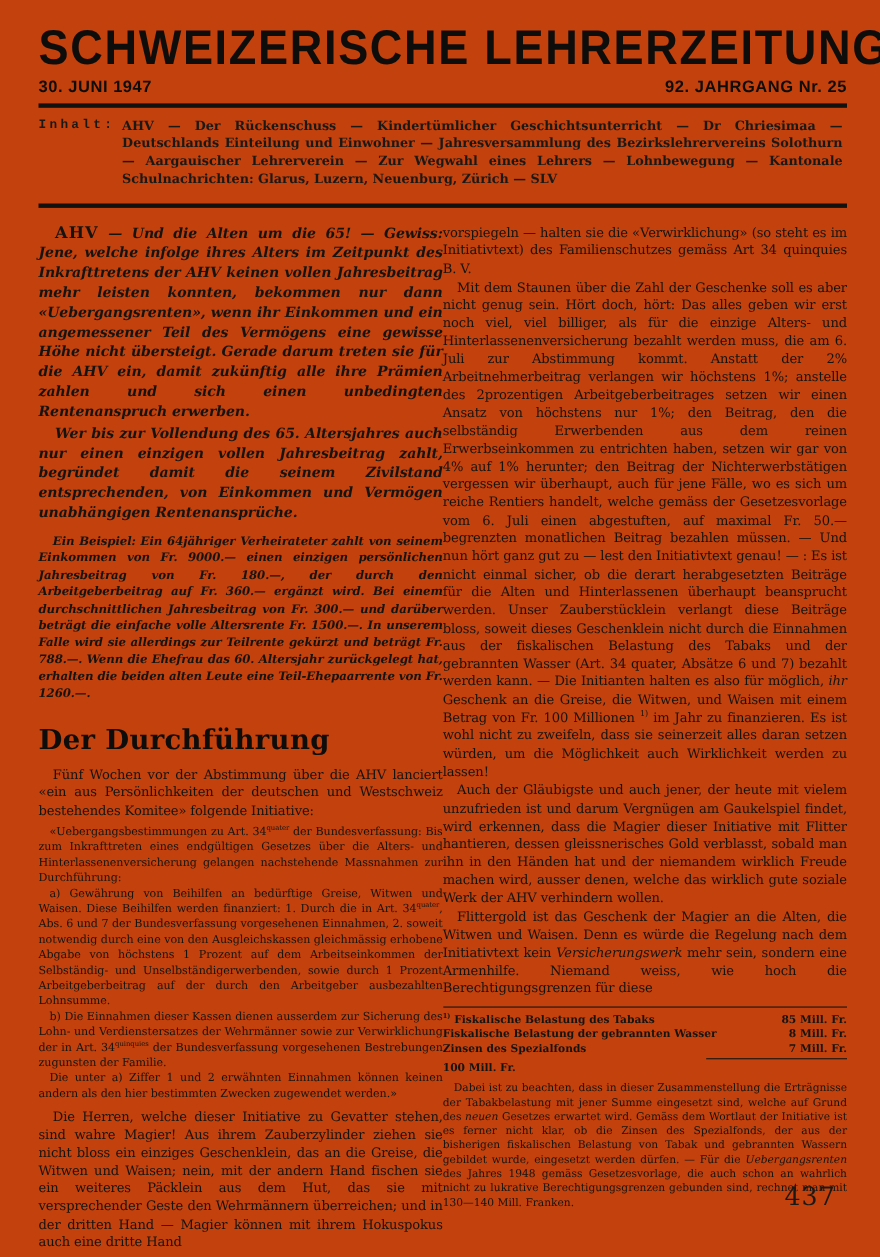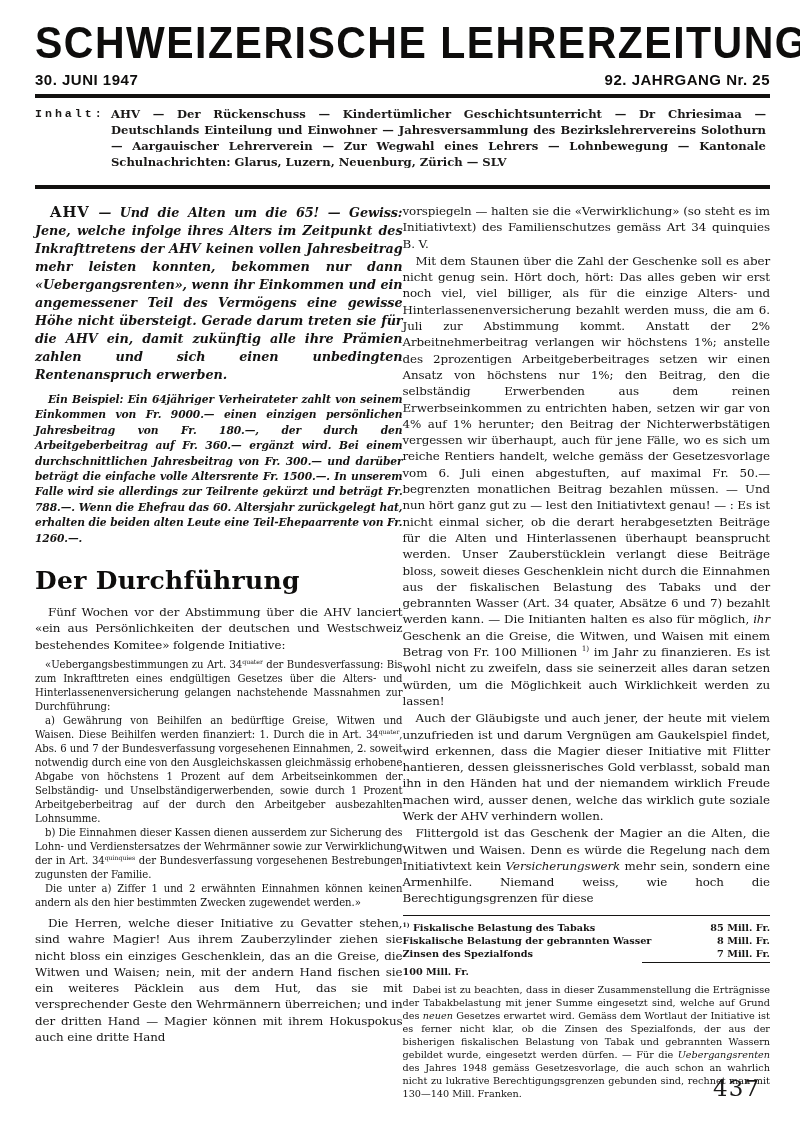--- a/index.html
+++ b/index.html
@@ -1,21 +1,21 @@
 <!DOCTYPE html>
 <html><head>
 <meta charset="utf-8">
 <style>
   html,body{margin:0;padding:0;}
   body{background:#888;}
   .page{
     position:relative;
     width:800px;height:1143px;
     margin:0 auto;
-    background:#ffffff;
+    background:#c2410c;
     overflow:hidden;
     color:#151413;
     font-family:"DejaVu Serif", serif;
     box-sizing:border-box;
     padding:14px 30px 0 35px;
   }
   
   .masthead{margin-top:4px;}
   .masthead-title{
     font-family:"Liberation Sans", sans-serif;
@@ -109,20 +109,21 @@
       <span class="contents-label">Inhalt:</span>
       <span class="contents-text">AHV — Der Rückenschuss — Kindertümlicher Geschichtsunterricht — Dr Chriesimaa — Deutschlands Einteilung und Einwohner — Jahresversammlung des Bezirkslehrervereins Solothurn — Aargauischer Lehrerverein — Zur Wegwahl eines Lehrers — Lohnbewegung — Kantonale Schulnachrichten: Glarus, Luzern, Neuenburg, Zürich — SLV</span>
     </div>
     <div class="thick-rule"></div>
   </header>
 
   <main class="columns">
 
     <section class="col">
       <p class="lead"><span class="strong">AHV</span><span> — Und die Alten um die 65! — Gewiss: Jene, welche infolge ihres Alters im Zeitpunkt des Inkrafttretens der AHV keinen vollen Jahresbeitrag mehr leisten konnten, bekommen nur dann «Uebergangsrenten», wenn ihr Einkommen und ein angemessener Teil des Vermögens eine gewisse Höhe nicht übersteigt. Gerade darum treten sie für die AHV ein, damit zukünftig alle ihre Prämien zahlen und sich einen unbedingten Rentenanspruch erwerben.</span></p>
+      <p class="lead">Wer bis zur Vollendung des 65. Altersjahres auch nur einen einzigen vollen Jahresbeitrag zahlt, begründet damit die seinem Zivilstand entsprechenden, von Einkommen und Vermögen unabhängigen Rentenansprüche.</p>
       <p class="example">Ein Beispiel: Ein 64jähriger Verheirateter zahlt von seinem Einkommen von Fr. 9000.— einen einzigen persönlichen Jahresbeitrag von Fr. 180.—, der durch den Arbeitgeberbeitrag auf Fr. 360.— ergänzt wird. Bei einem durchschnittlichen Jahresbeitrag von Fr. 300.— und darüber beträgt die einfache volle Altersrente Fr. 1500.—. In unserem Falle wird sie allerdings zur Teilrente gekürzt und beträgt Fr. 788.—. Wenn die Ehefrau das 60. Altersjahr zurückgelegt hat, erhalten die beiden alten Leute eine Teil-Ehepaarrente von Fr. 1260.—.</p>
       <h2 class="section-heading">Der Durchführung</h2>
       <p class="body-p">Fünf Wochen vor der Abstimmung über die AHV lanciert «ein aus Persönlichkeiten der deutschen und Westschweiz bestehendes Komitee» folgende Initiative:</p>
       <div class="quote-block">
         <p class="quote-p"><span>«Uebergangsbestimmungen zu Art. 34</span><sup>quater</sup><span> der Bundesverfassung: Bis zum Inkrafttreten eines endgültigen Gesetzes über die Alters- und Hinterlassenenversicherung gelangen nachstehende Massnahmen zur Durchführung:</span></p>
         <p class="quote-p"><span>a) Gewährung von Beihilfen an bedürftige Greise, Witwen und Waisen. Diese Beihilfen werden finanziert: 1. Durch die in Art. 34</span><sup>quater</sup><span>, Abs. 6 und 7 der Bundesverfassung vorgesehenen Einnahmen, 2. soweit notwendig durch eine von den Ausgleichskassen gleichmässig erhobene Abgabe von höchstens 1 Prozent auf dem Arbeitseinkommen der Selbständig- und Unselbständigerwerbenden, sowie durch 1 Prozent Arbeitgeberbeitrag auf der durch den Arbeitgeber ausbezahlten Lohnsumme.</span></p>
         <p class="quote-p"><span>b) Die Einnahmen dieser Kassen dienen ausserdem zur Sicherung des Lohn- und Verdienstersatzes der Wehrmänner sowie zur Verwirklichung der in Art. 34</span><sup>quinquies</sup><span> der Bundesverfassung vorgesehenen Bestrebungen zugunsten der Familie.</span></p>
         <p class="quote-p">Die unter a) Ziffer 1 und 2 erwähnten Einnahmen können keinen andern als den hier bestimmten Zwecken zugewendet werden.»</p>
       </div>
       <p class="body-p">Die Herren, welche dieser Initiative zu Gevatter stehen, sind wahre Magier! Aus ihrem Zauberzylinder ziehen sie nicht bloss ein einziges Geschenklein, das an die Greise, die Witwen und Waisen; nein, mit der andern Hand fischen sie ein weiteres Päcklein aus dem Hut, das sie mit versprechender Geste den Wehrmännern überreichen; und in der dritten Hand — Magier können mit ihrem Hokuspokus auch eine dritte Hand</p>

